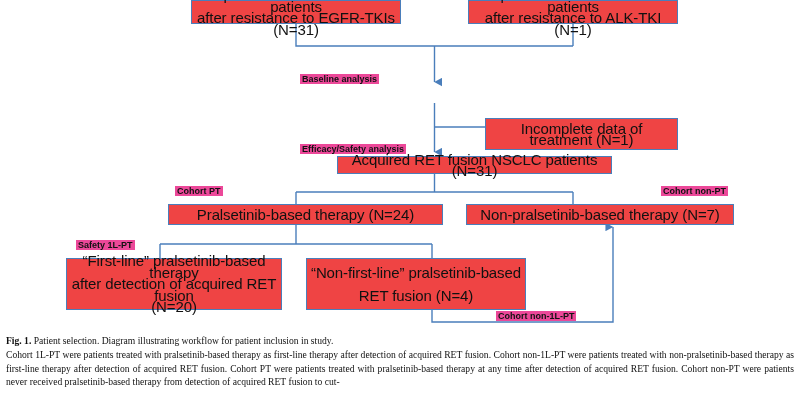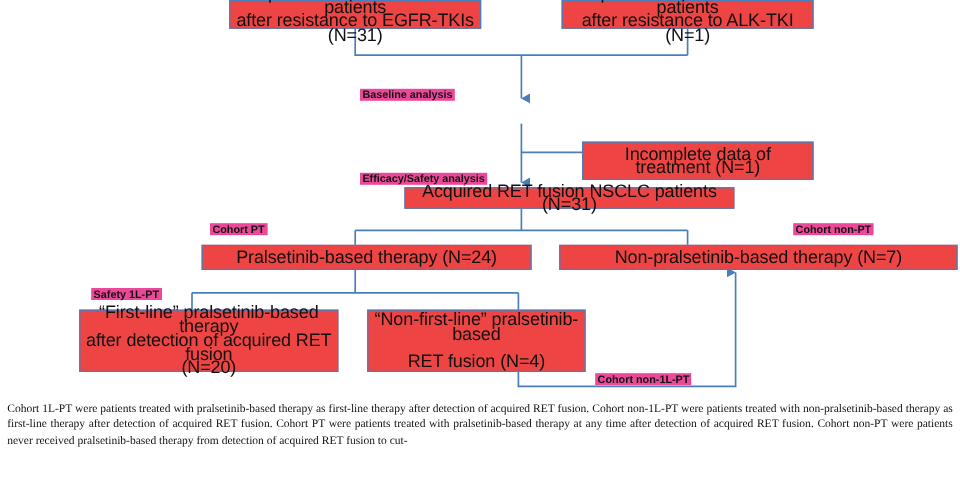--- a/index.html
+++ b/index.html
@@ -98,41 +98,45 @@
   </div>
 
   <div class="caplabel" style="left:175px;top:186px;">Cohort PT</div>
 
   <div class="caplabel" style="left:661px;top:186px;">Cohort non-PT</div>
 
   <div class="box" style="left:168px;top:204px;width:275px;height:21px;">
     <span>Pralsetinib-based therapy (N=24)</span>
   </div>
 
-  <div class="box" style="left:466px;top:204px;width:332px;height:21px;">
+  <div class="box" style="left:466px;top:204px;width:268px;height:21px;">
     <span>Non-pralsetinib-based therapy (N=7)</span>
   </div>
 
   <div class="caplabel" style="left:76px;top:240px;">Safety 1L-PT</div>
 
   <div class="box" style="left:66px;top:258px;width:216px;height:52px;">
     <span>
       <span>“First-line” pralsetinib-based therapy</span><br>
       <span>after detection of acquired RET fusion</span><br>
       <span>(N=20)</span>
     </span>
   </div>
 
-  <div class="box" style="left:306px;top:258px;width:182px;height:52px;">
+  <div class="box" style="left:306px;top:258px;width:220px;height:52px;">
     <span>
       <span>“Non-first-line” pralsetinib-based</span><br>
       <br>
       <span>RET fusion (N=4)</span>
     </span>
   </div>
 
   <div class="caplabel" style="left:496px;top:311px;text-align:center;">Cohort non-1L-PT</div>
 
 </div>
 
 <div id="caption">
+  <span class="l1">
+    <b>Fig. 1.</b>
+    <span>Patient selection. Diagram illustrating workflow for patient inclusion in study.</span>
+  </span>
   <span class="body">Cohort 1L-PT were patients treated with pralsetinib-based therapy as first-line therapy after detection of acquired RET fusion. Cohort non-1L-PT were patients treated with non-pralsetinib-based therapy as first-line therapy after detection of acquired RET fusion. Cohort PT were patients treated with pralsetinib-based therapy at any time after detection of acquired RET fusion. Cohort non-PT were patients never received pralsetinib-based therapy from detection of acquired RET fusion to cut-</span>
 </div>
 
 </body></html>

